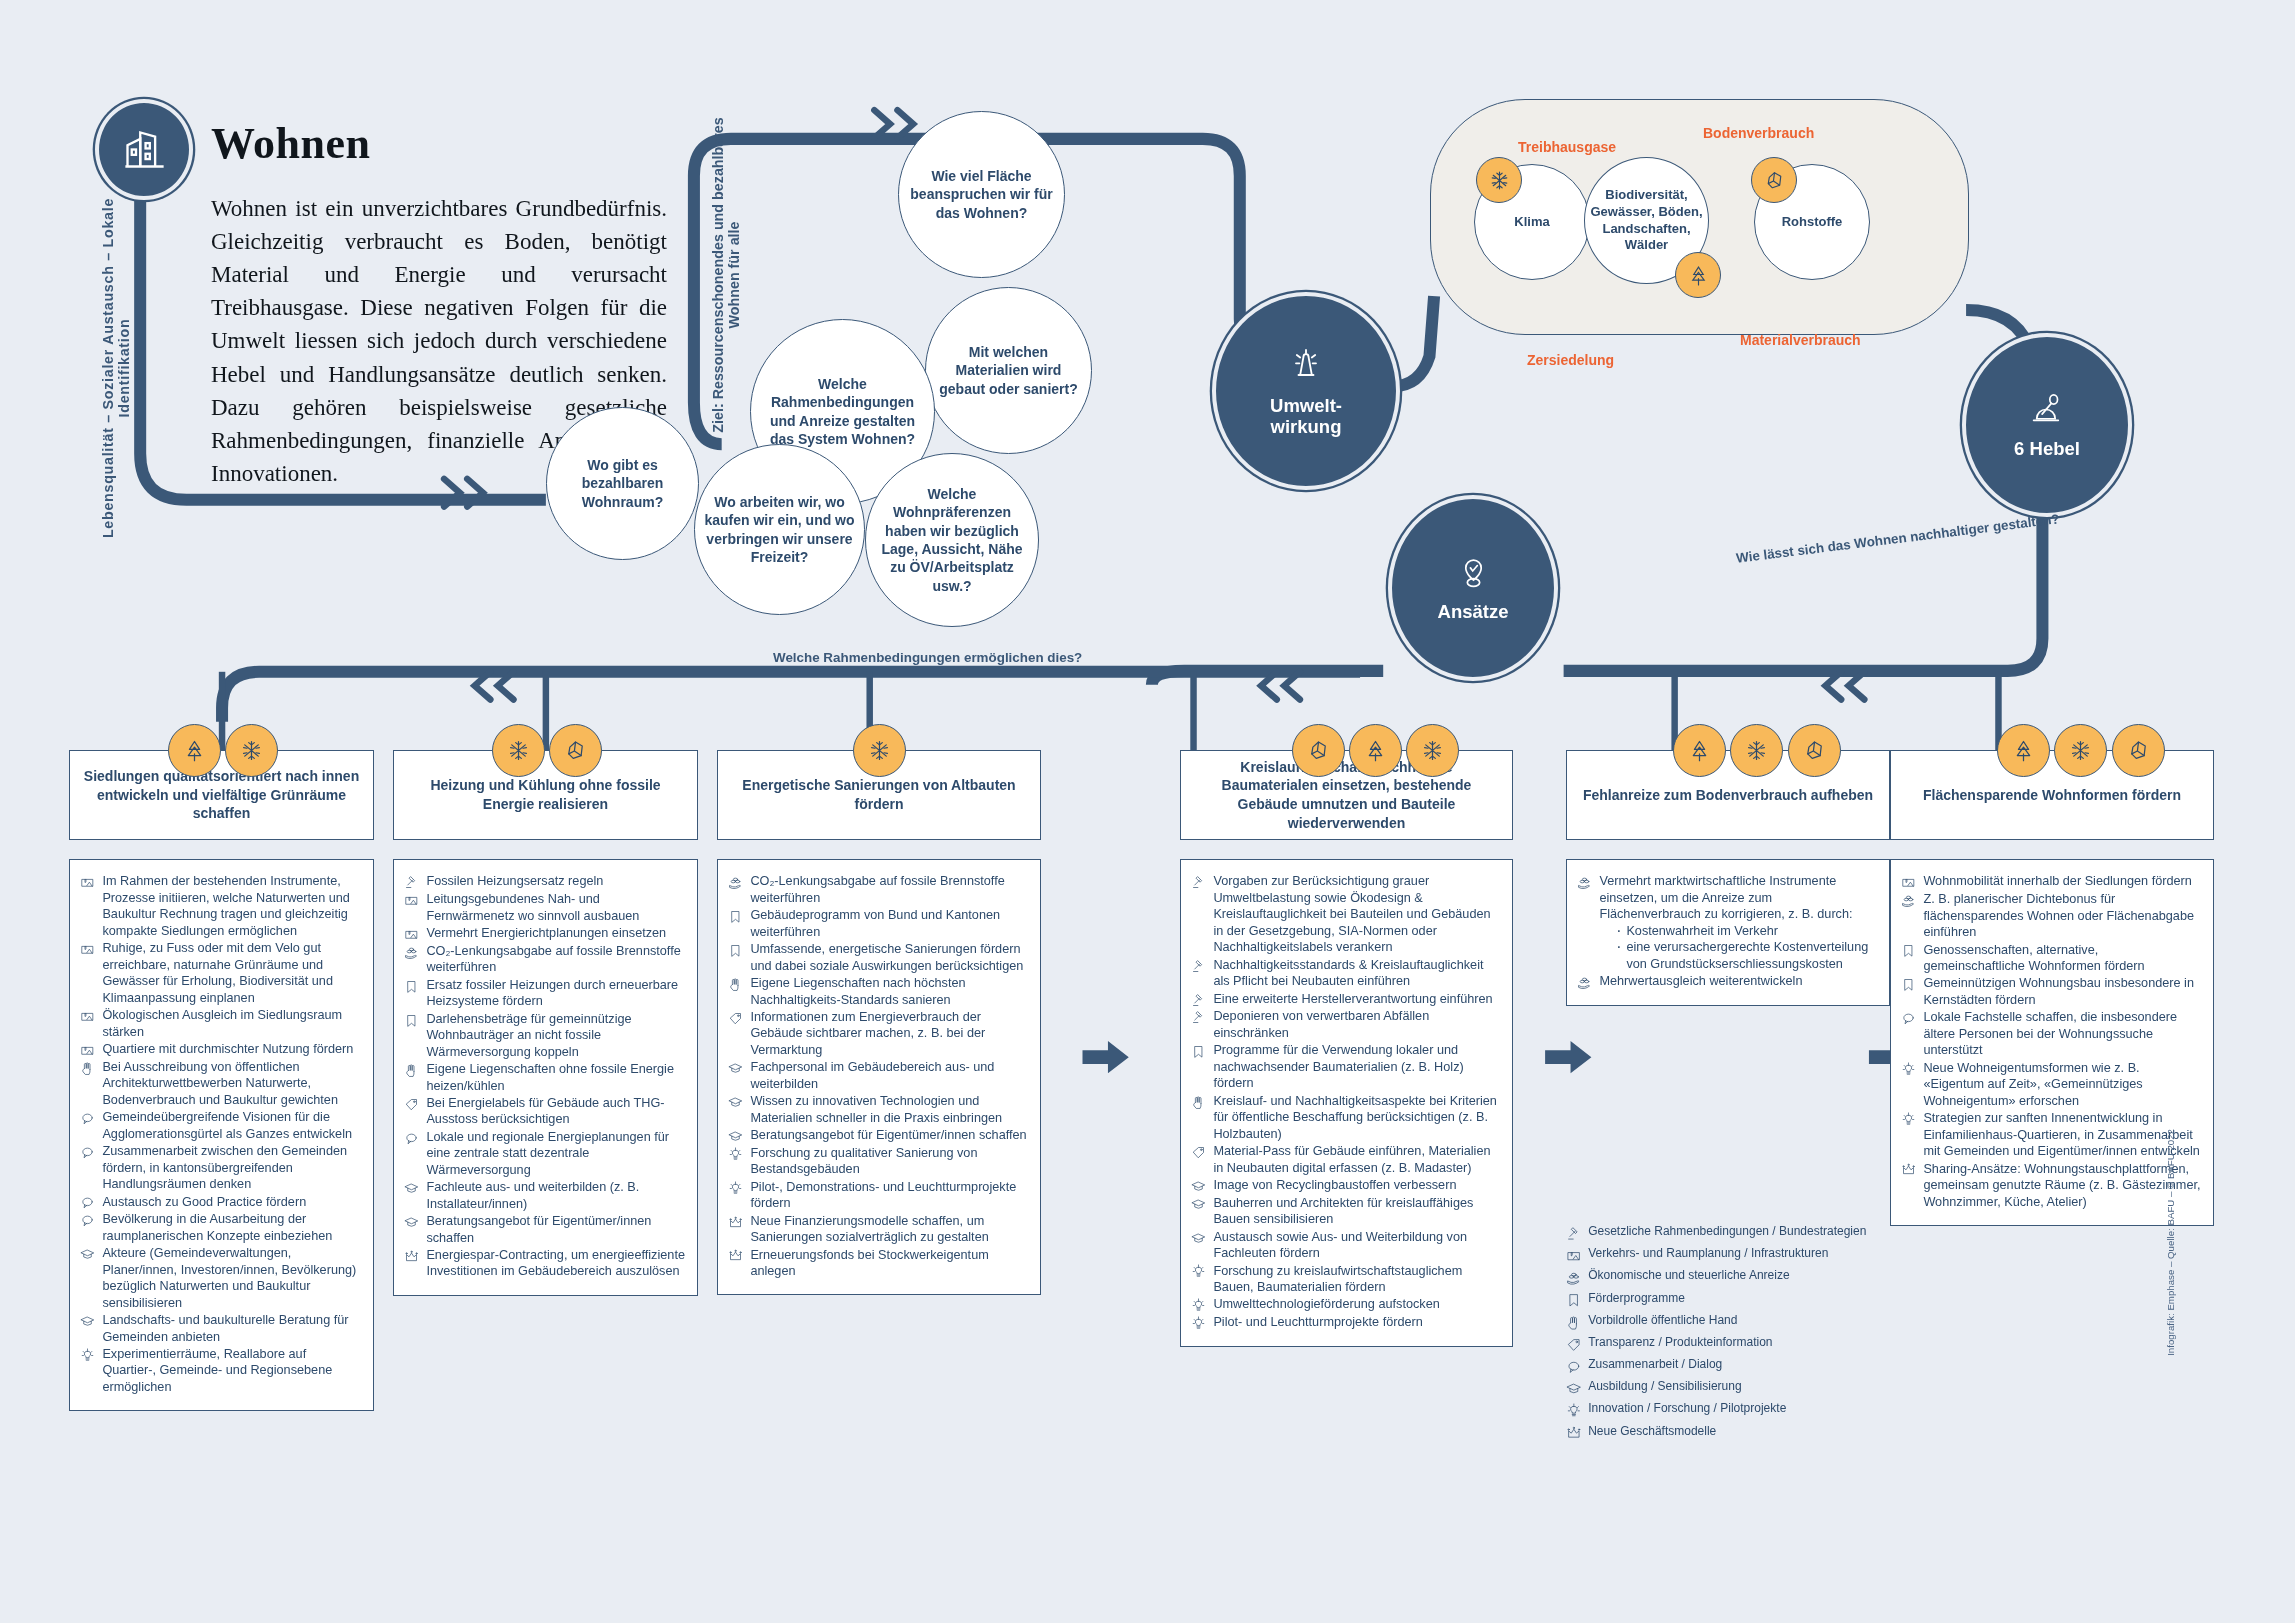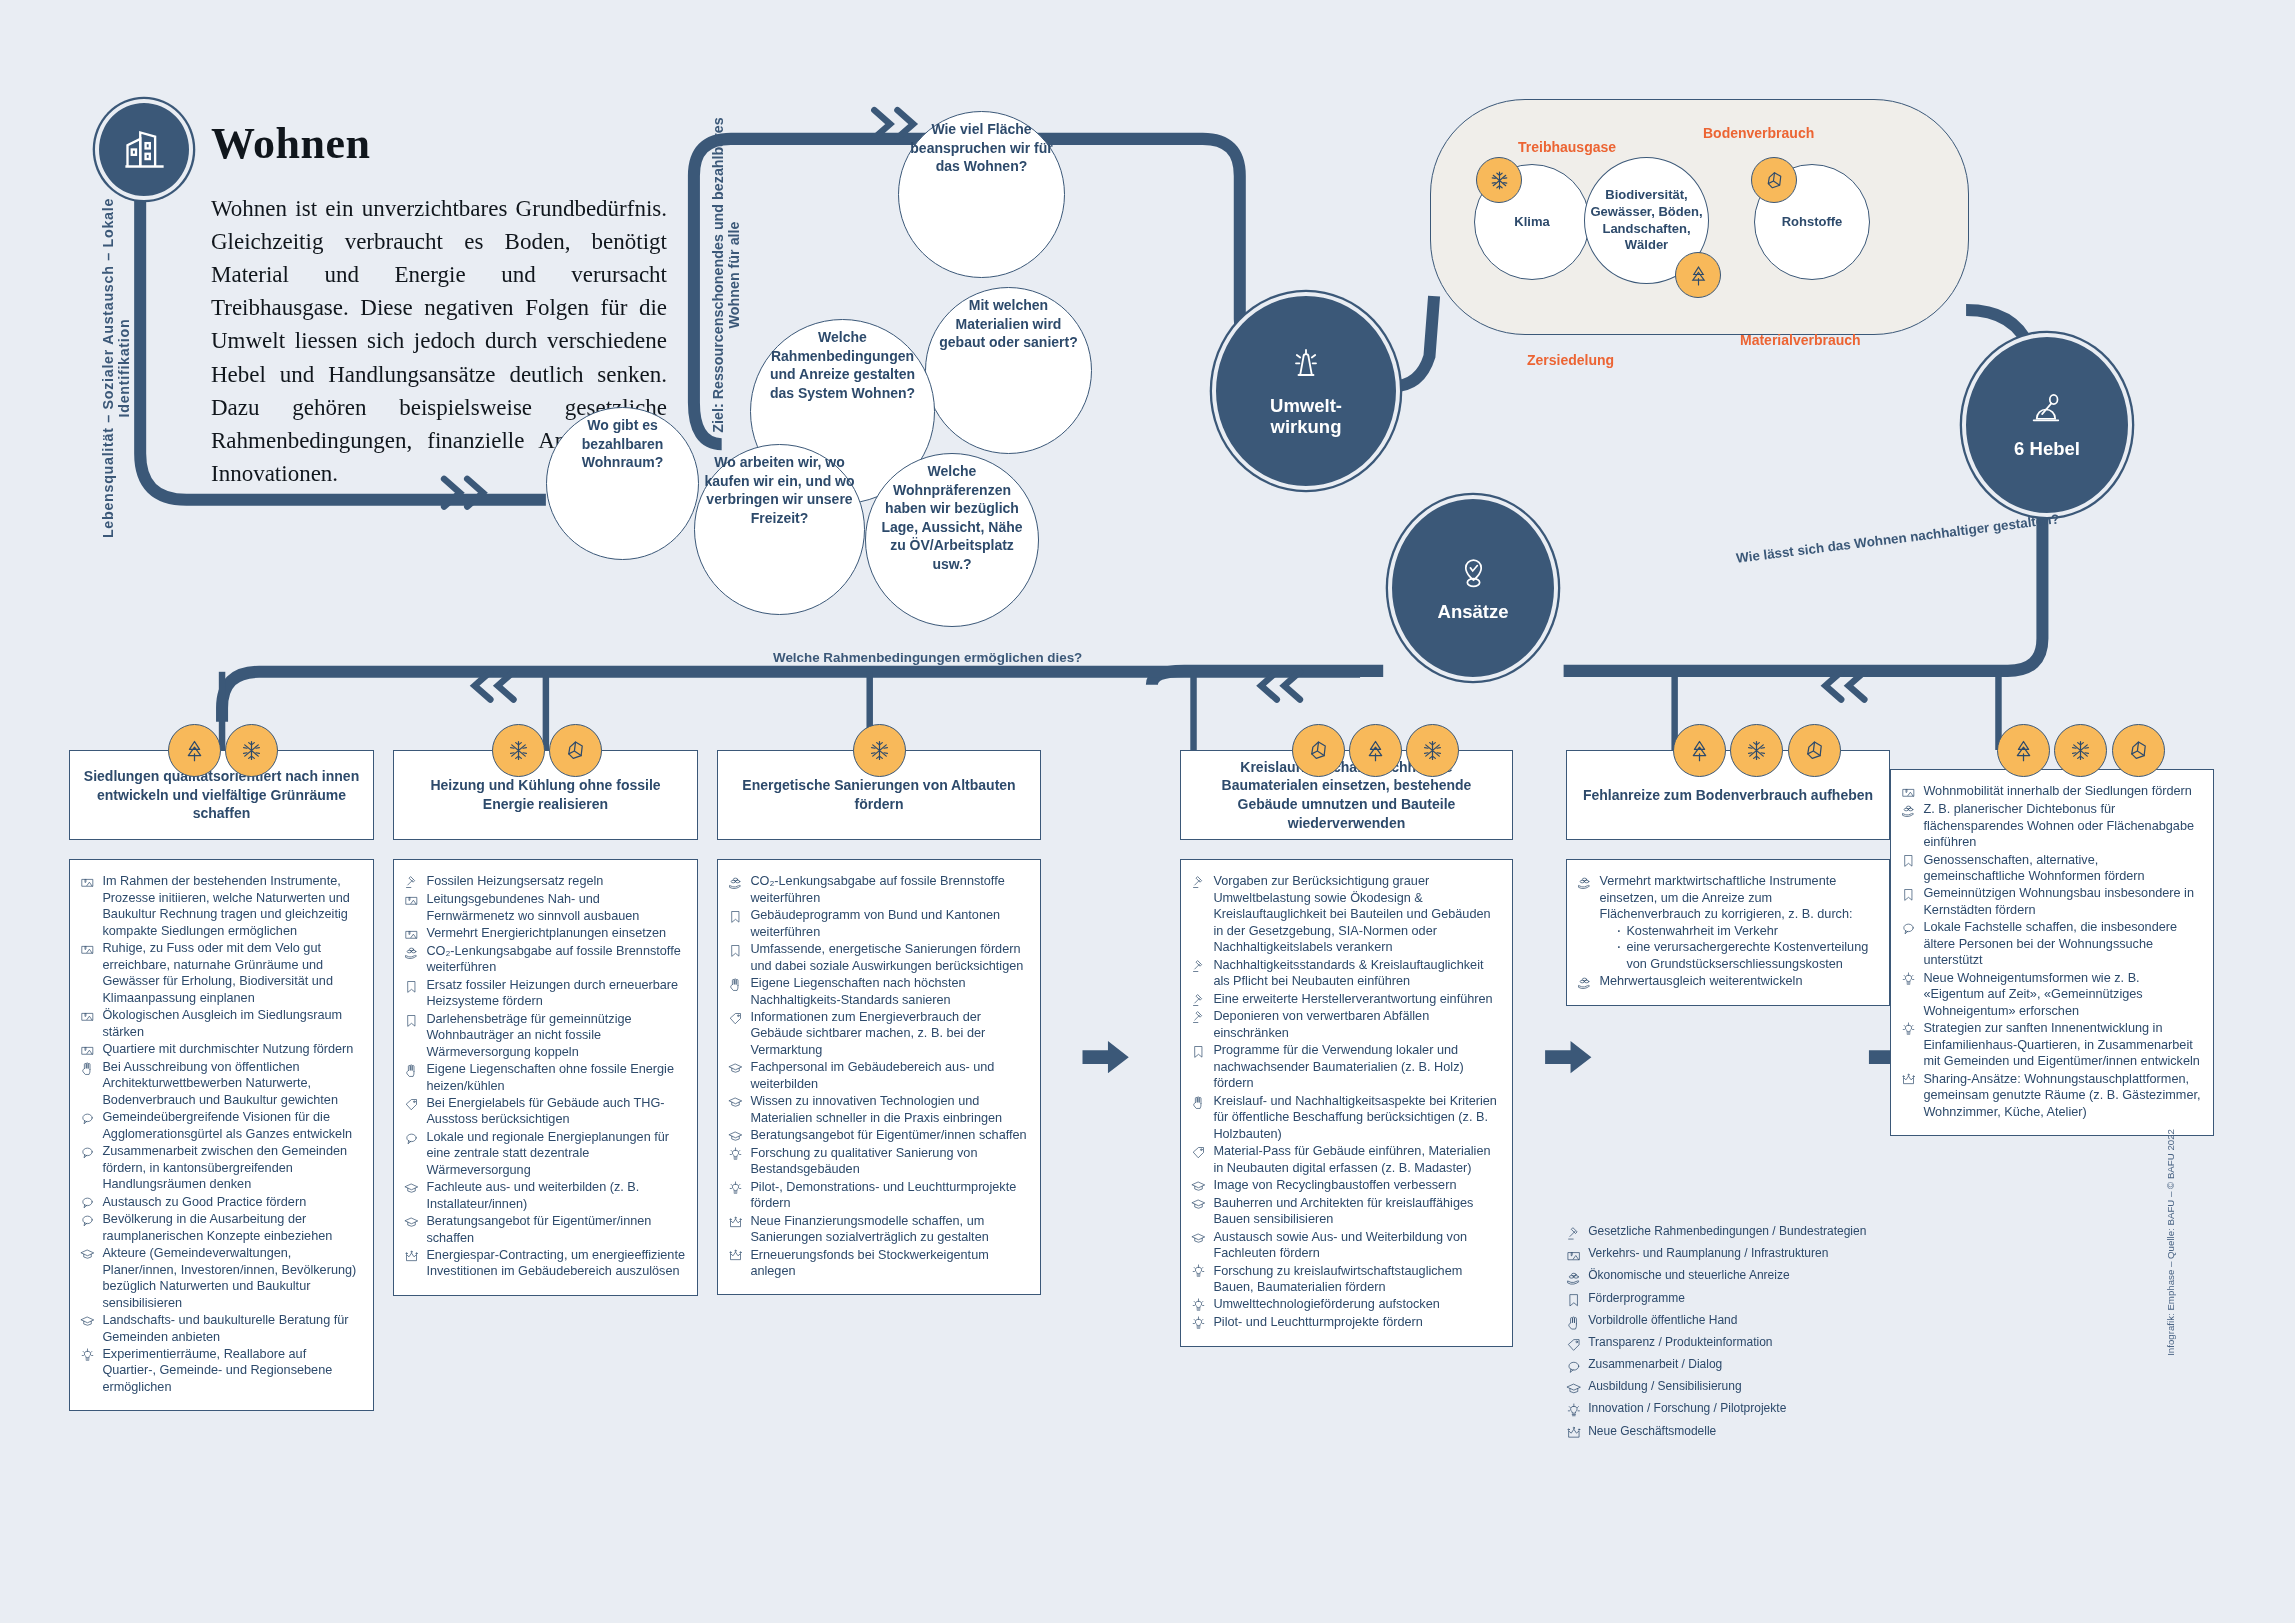--- a/index.html
+++ b/index.html
@@ -36,21 +36,21 @@
   }
   .vert-goal{
     position:absolute;left:555px;top:259px;width:342px;
     transform:rotate(-90deg);transform-origin:center;
     font-size:14.3px;font-weight:700;color:#3b5878;text-align:center;
   }
 
   
   .bubble{
     position:absolute;border-radius:50%;background:#ffffff;border:1.9px solid #3b5878;
-    display:flex;justify-content:center;text-align:center;
+    display:flex;align-items:center;justify-content:center;text-align:center;
     font-size:14px;font-weight:700;line-height:1.32;color:#2d4a6b;padding:8.3px;
     box-sizing:border-box;
   }
 
   
   .stage-node{
     position:absolute;border-radius:50%;background:#3b5878;
     border:4.2px solid #e9edf3;box-shadow:0 0 0 2.3px #3b5878;
     display:flex;flex-direction:column;align-items:center;justify-content:center;
     color:#fff;font-size:18.5px;font-weight:700;text-align:center;line-height:1.15;
@@ -884,20 +884,21 @@
             <path d="M24 14 l-5 -4 M24 14 l5 -4 M24 34 l-5 4 M24 34 l5 4"></path>
             <path d="M16 20 l-6 -1 M32 28 l6 1 M32 20 l6 -1 M16 28 l-6 1"></path>
           </svg>
         </div>
         <div class="chip" style="position: absolute; left: 222px; top: -26px; width: 51px; height: 51px;">
           <svg class="icn" width="27" height="27" viewBox="0 0 48 48" fill="none" stroke="#2d4a6b" stroke-width="2.2" stroke-linecap="round" stroke-linejoin="round">
             <path d="M14 18 L24 9 L36 16 L34 33 L20 38 L12 30 Z"></path>
             <path d="M24 9 L22 25 L34 33 M22 25 L12 30"></path>
           </svg>
         </div>
+        <div class="col-head">Flächensparende Wohnformen fördern</div>
         <div class="col-body">
           <div class="bullet">
             <span class="bi">
               <svg class="icn" width="15" height="15" viewBox="0 0 48 48" fill="none" stroke="#2d4a6b" stroke-width="2.2" stroke-linecap="round" stroke-linejoin="round">
                 <rect x="7" y="14" width="34" height="22"></rect>
                 <path d="M16 14 v10 a3 3 0 0 0 3 -3 v-7"></path>
                 <path d="M22 34 l8 -11 l9 13"></path>
               </svg>
             </span>
             <span class="bt">Wohnmobilität innerhalb der Siedlungen fördern</span>

